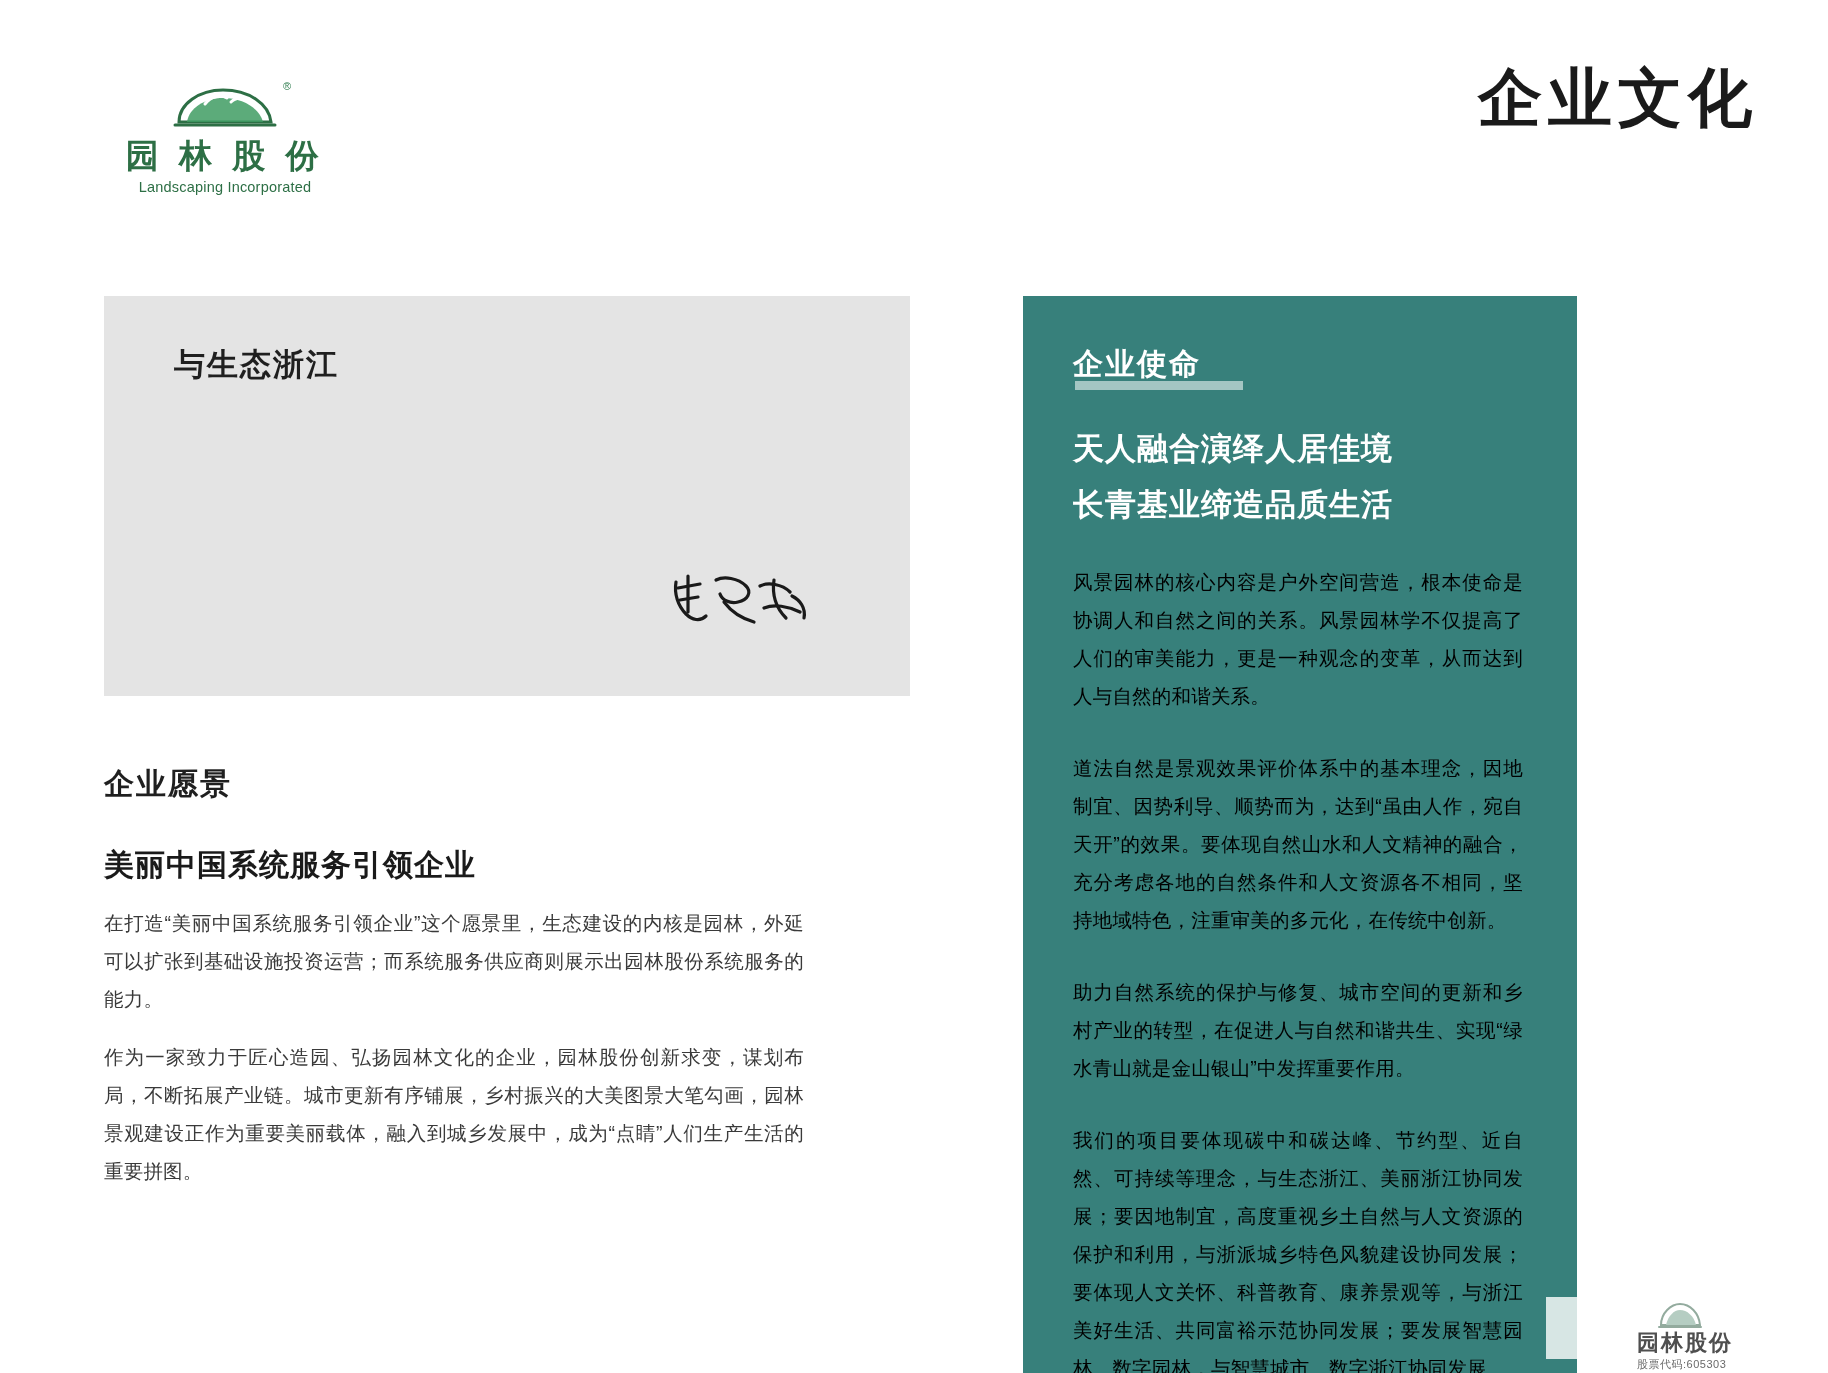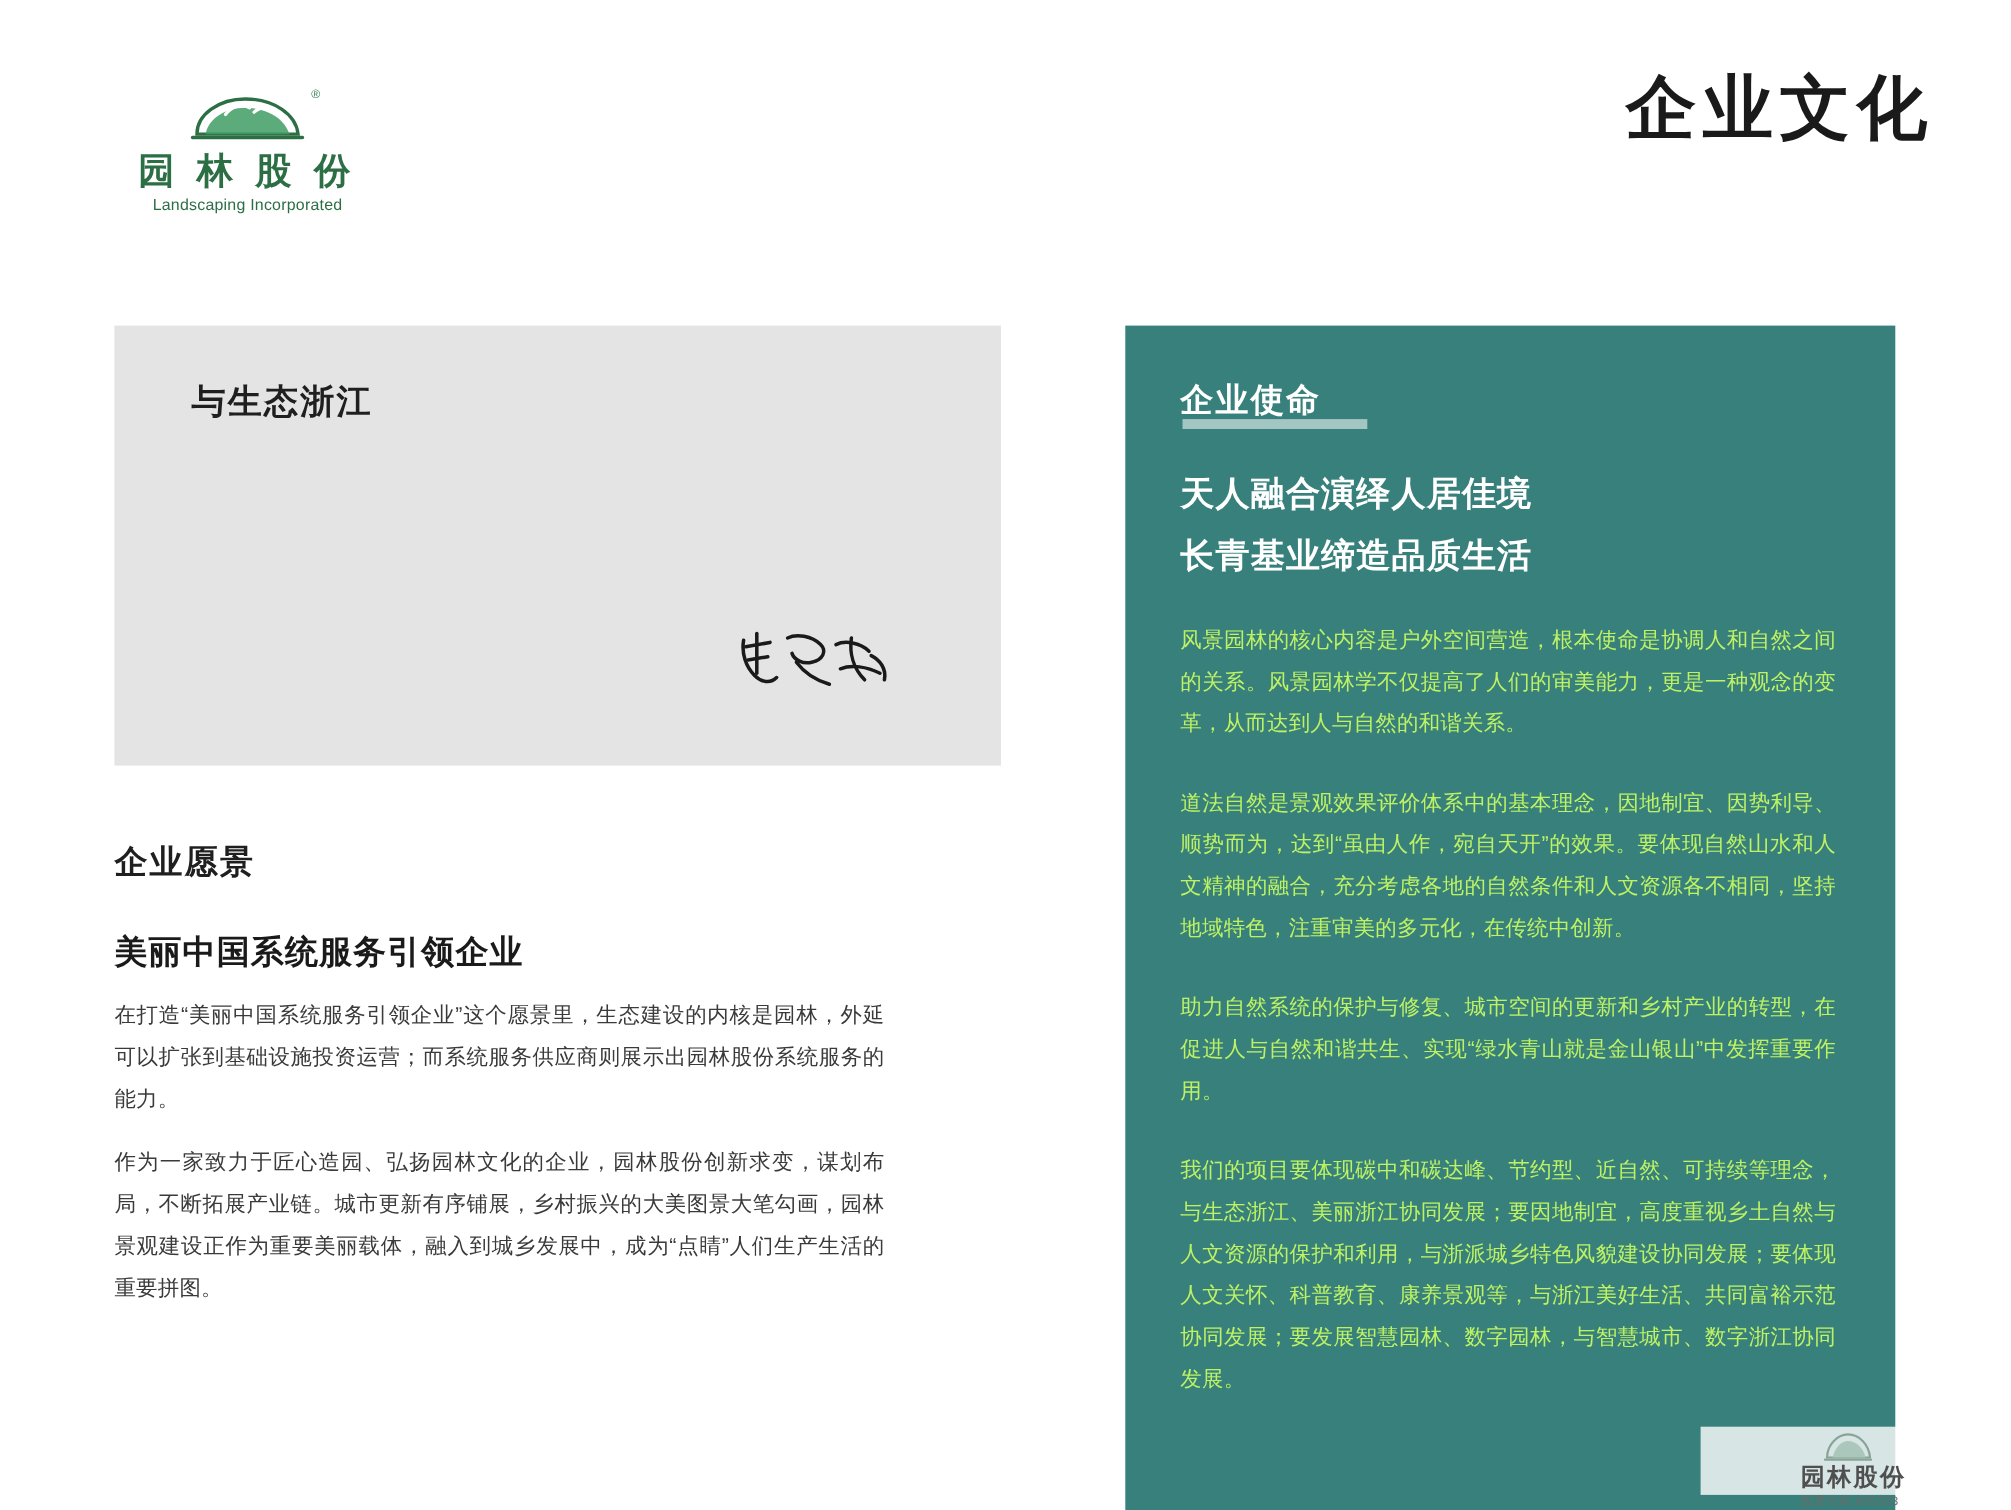--- a/index.html
+++ b/index.html
@@ -154,21 +154,21 @@
     text-align: justify;
     margin-top: 14px;
   }
   #vision-paras { margin-top: 18px; width: 700px; }
 
   
   #right-panel {
     position: absolute;
     left: 1023px;
     top: 296px;
-    width: 700px;
+    width: 554px;
     height: 1077px;
     background: #37807b;
     color: #ffffff;
     box-sizing: border-box;
     padding: 48px 54px 0 50px;
   }
   #mission-heading {
     display: inline-block;
     position: relative;
     font-size: 30px;
@@ -196,21 +196,21 @@
     line-height: 1.55;
     margin-top: 40px;
   }
   .mission-slogan.second { margin-top: 8px; }
   .mission-para {
     font-size: 19.5px;
     line-height: 1.95;
     letter-spacing: 0.2px;
     text-align: justify;
     margin-top: 34px;
-    color: #bef264;
+    color: #000000;
   }
 
   
   #watermark {
     position: absolute;
     right: 18px;
     bottom: 14px;
     width: 264px;
     height: 62px;
     background: rgba(255,255,255,0.80);

